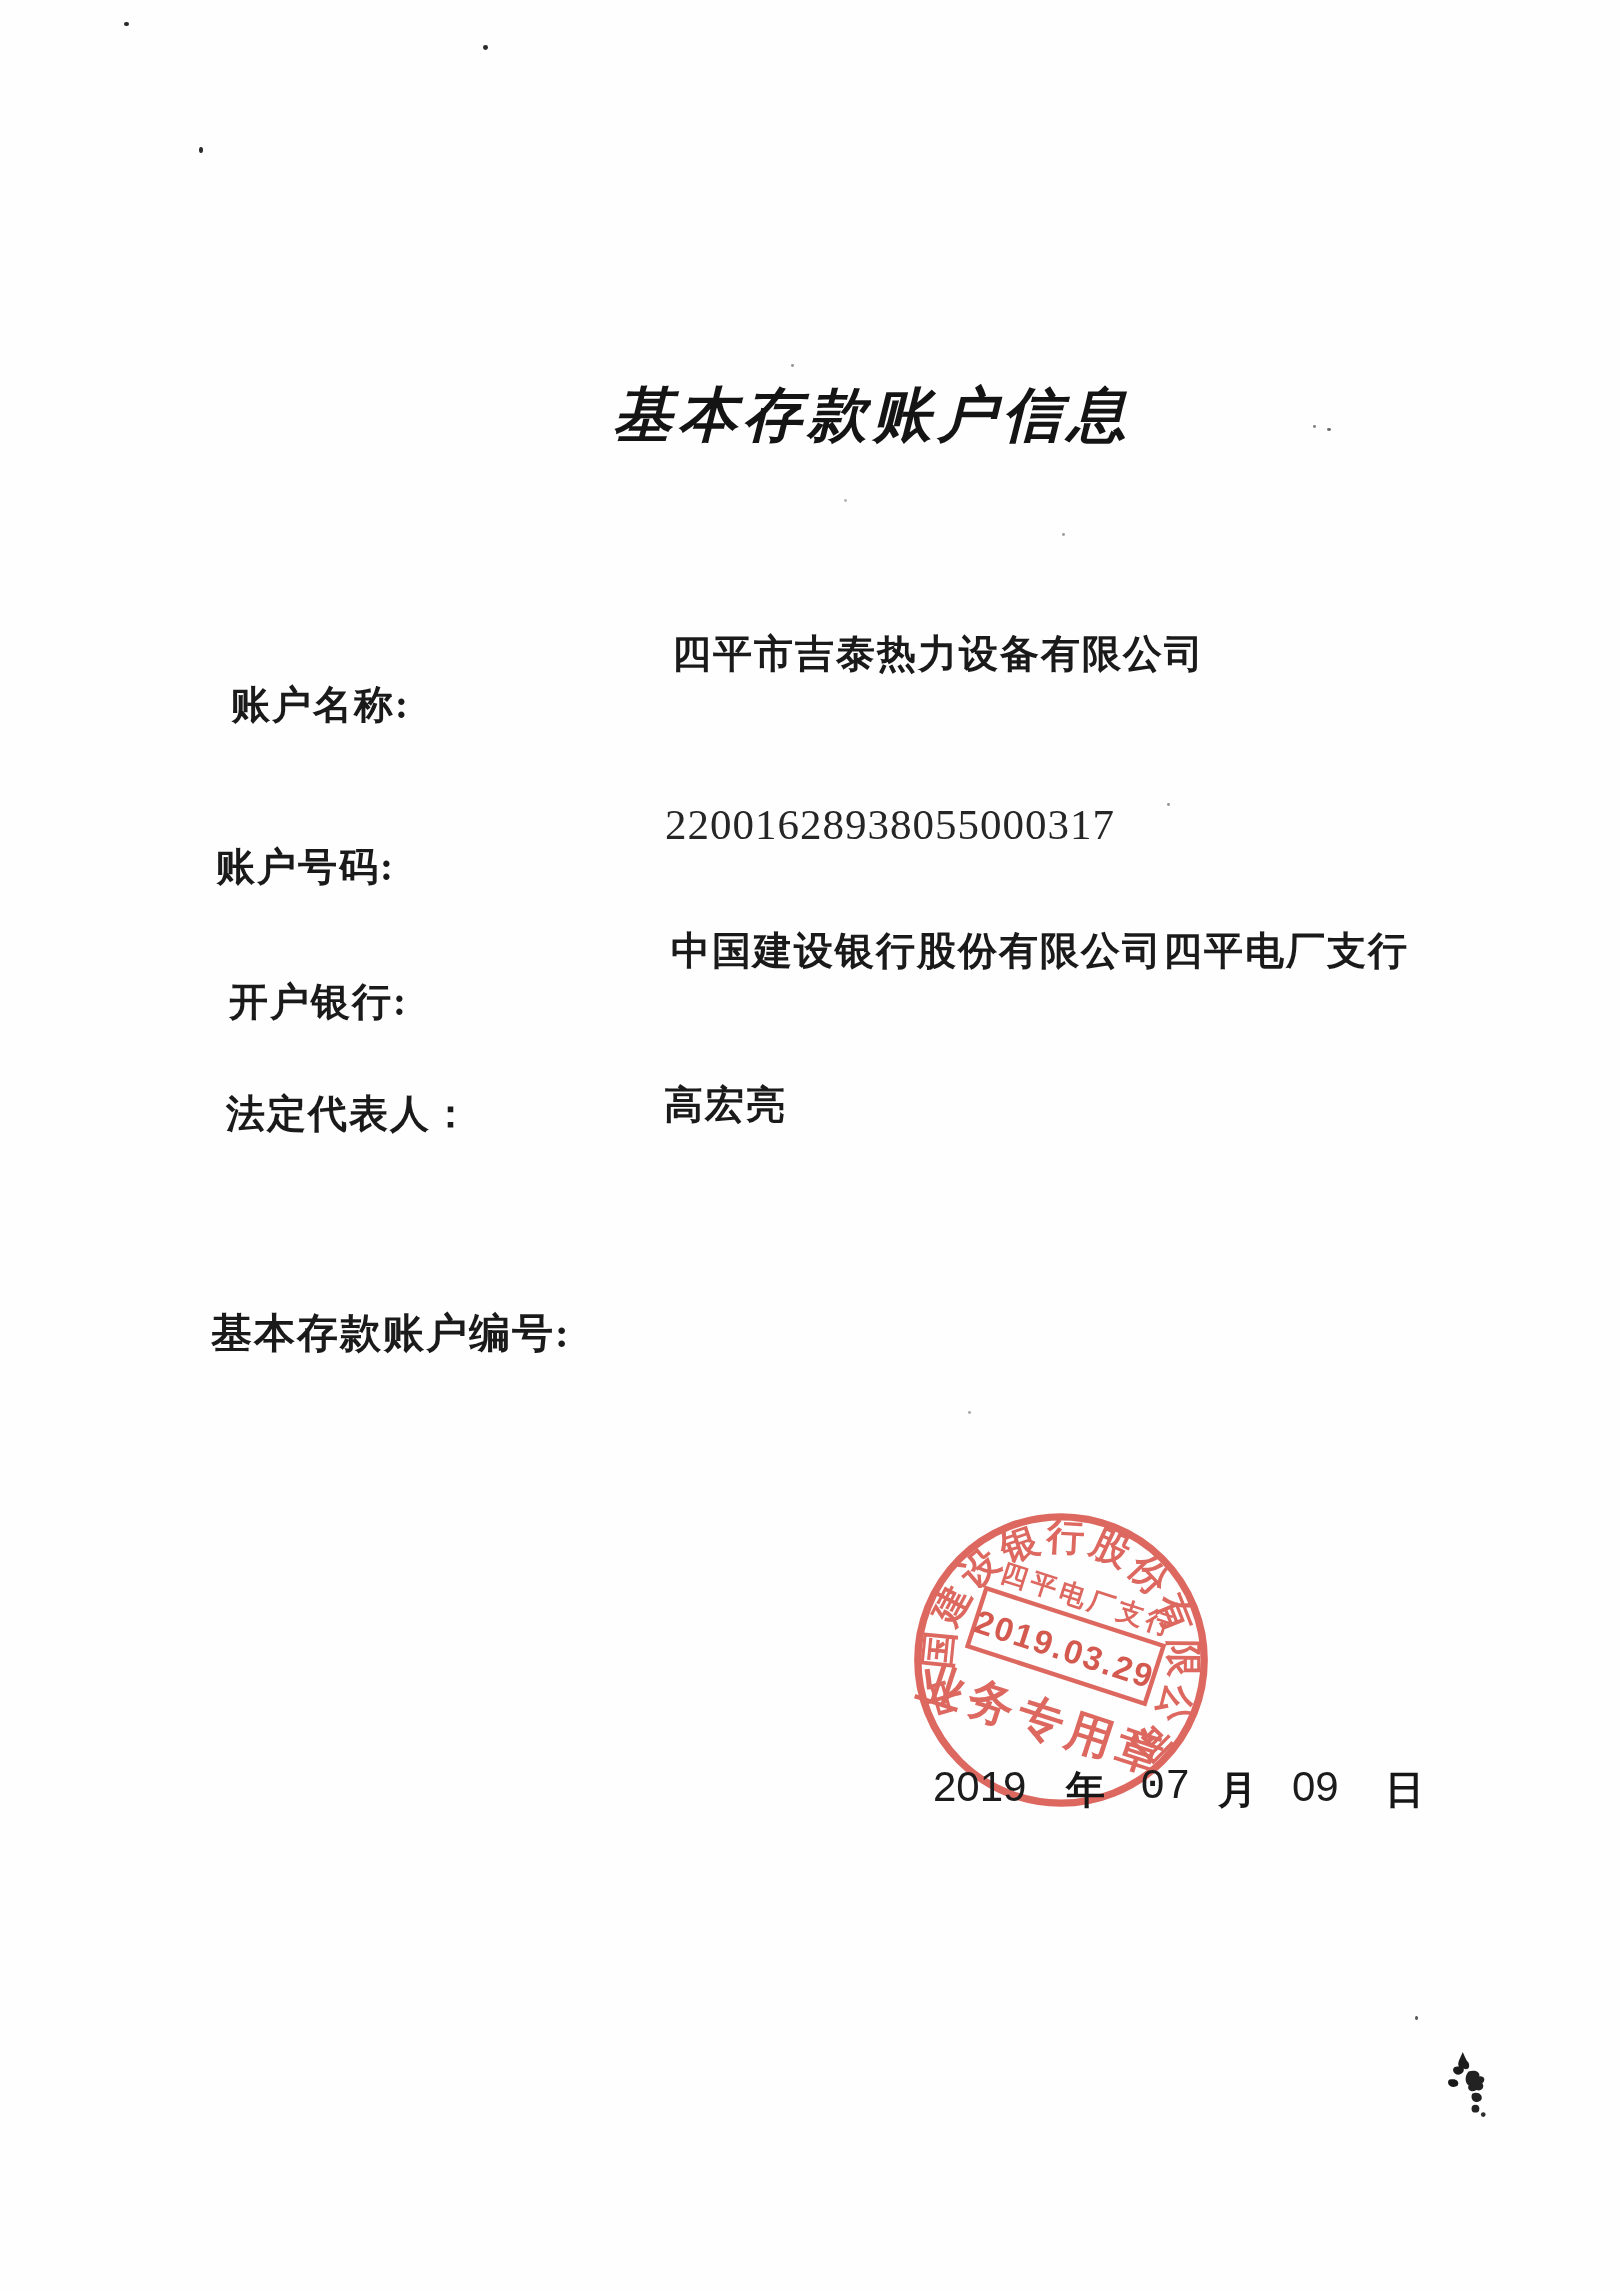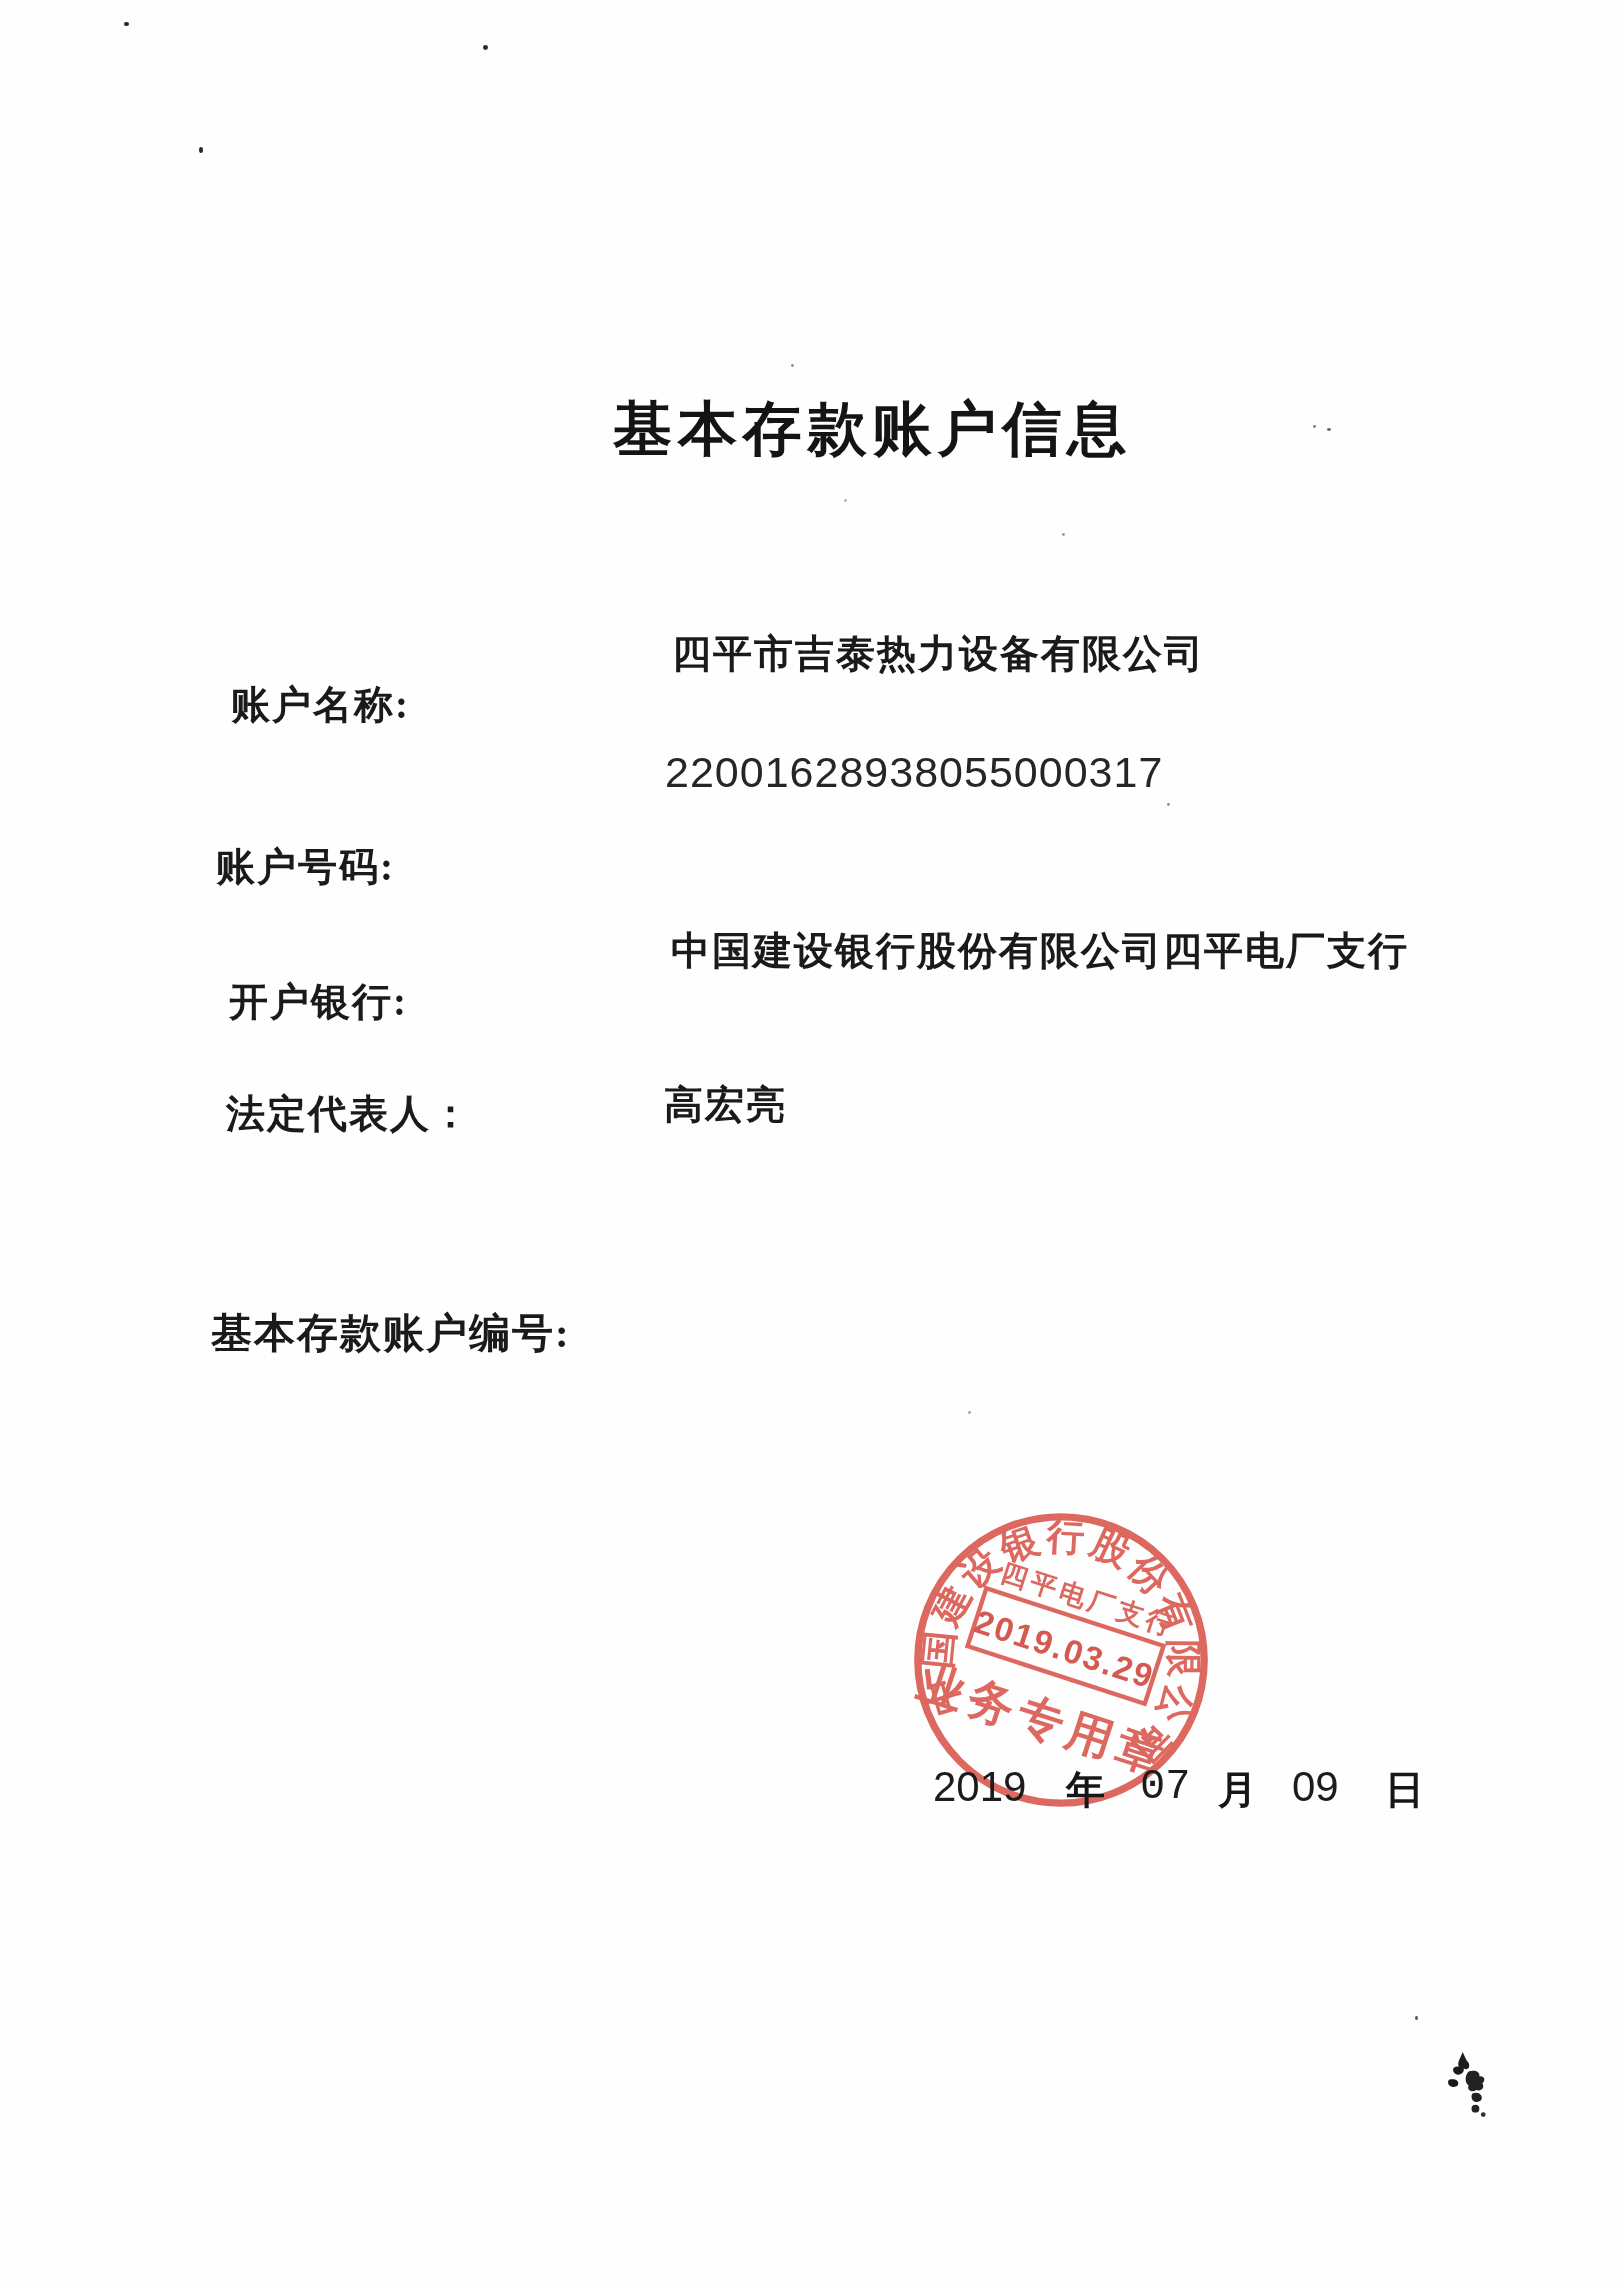--- a/index.html
+++ b/index.html
@@ -51,27 +51,27 @@
   <div class="speck" style="left:199px;top:147px;width:3.9px;height:5.9px;"></div>
   <div class="speck" style="left:791px;top:364px;width:2.9px;height:2.9px;opacity:.5;"></div>
   <div class="speck" style="left:1313px;top:425px;width:2.9px;height:2.9px;opacity:.6;"></div>
   <div class="speck" style="left:1327px;top:428px;width:3.9px;height:2.9px;opacity:.7;"></div>
   <div class="speck" style="left:1062px;top:533px;width:2.9px;height:2.9px;opacity:.45;"></div>
   <div class="speck" style="left:844px;top:499px;width:2.9px;height:2.9px;opacity:.35;"></div>
   <div class="speck" style="left:1167px;top:803px;width:2.9px;height:2.9px;opacity:.5;"></div>
   <div class="speck" style="left:968px;top:1411px;width:2.9px;height:2.9px;opacity:.4;"></div>
   <div class="speck" style="left:1415px;top:2016px;width:2.9px;height:3.9px;opacity:.8;"></div>
 
-  <div class="abs doc-title" style="left:613px;top:390px;">基本存款账户信息</div>
+  <div class="abs doc-title" style="left:613px;top:376px;font-style:italic;">基本存款账户信息</div>
 
   <div class="abs field-label" style="left:231px;top:630px;">账户名称:</div>
   <div class="abs field-value-cn" style="left:672px;top:627px;">四平市吉泰热力设备有限公司</div>
 
   <div class="abs field-label" style="left:216px;top:792px;">账户号码:</div>
-  <div class="abs field-value-num" style="left:665px;top:748px;">22001628938055000317</div>
+  <div class="abs field-value-num" style="left:665px;top:800px;font-family:Liberation Serif, serif;">22001628938055000317</div>
 
   <div class="abs field-label" style="left:229px;top:927px;">开户银行:</div>
   <div class="abs field-value-cn" style="left:671px;top:924px;">中国建设银行股份有限公司四平电厂支行</div>
 
   <div class="abs field-label" style="left:226px;top:1039px;">法定代表人：</div>
   <div class="abs field-value-cn" style="left:664px;top:1078px;">高宏亮</div>
 
   <div class="abs field-label" style="left:211px;top:1258px;font-size:41px;">基本存款账户编号:</div>
 
   <svg class="abs stamp-svg" style="left:909px;top:1508px;" width="304" height="304" viewBox="-155 -155 310 310">

